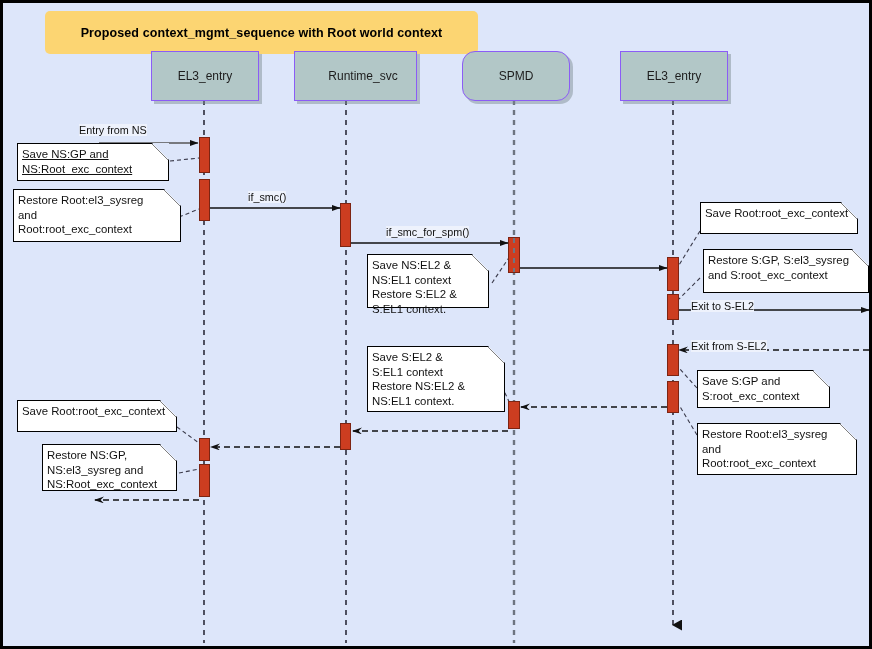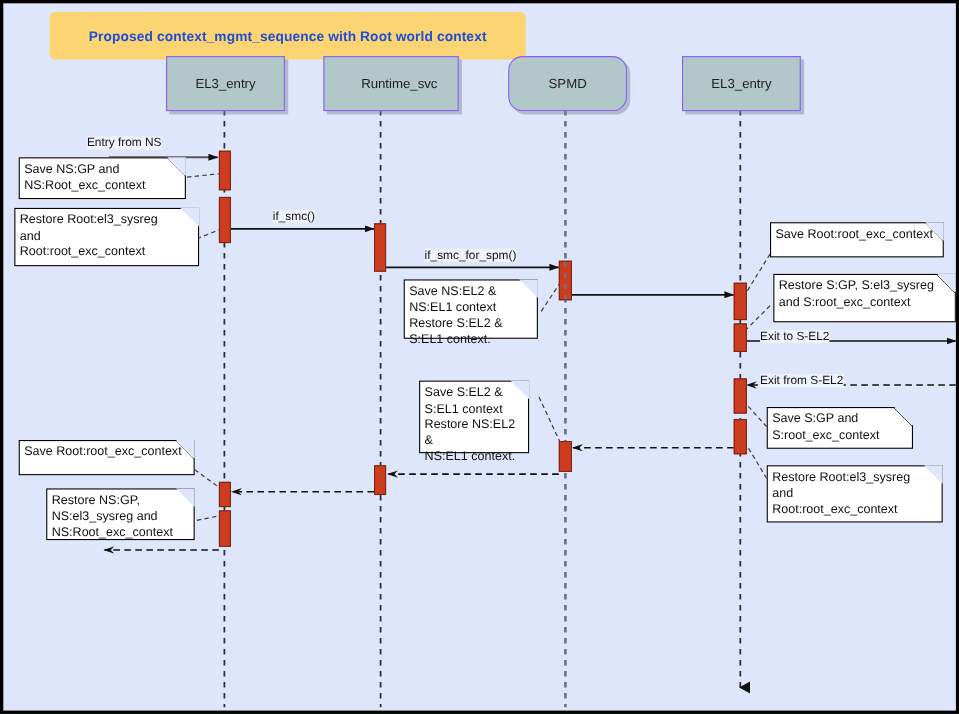--- a/index.html
+++ b/index.html
@@ -10,21 +10,21 @@
     border:3px solid #000;
     box-sizing:border-box;
     overflow:hidden;
   }
   #svg{position:absolute;left:0;top:0;width:872px;height:649px;}
 
   .title-banner{
     position:absolute;left:42px;top:8px;width:433px;height:43px;
     background:#fcd572;border-radius:5px;
     display:flex;align-items:center;justify-content:center;
-    font-size:12.5px;font-weight:bold;color:#1d4ed8;
+    font-size:12.5px;font-weight:bold;color:#000000;
     letter-spacing:.1px;
   }
   .head-box{
     position:absolute;height:48px;
     background:#b2c7c7;border:1px solid #8b5cf6;
     box-shadow:3px 3px 0 rgba(120,135,140,.45);
     display:flex;align-items:center;justify-content:center;
     font-size:12px;color:#1d1d1d;
   }
   .act{
@@ -139,38 +139,38 @@
 
   <div class="act" style="left:196px;top:435px;width:11px;height:23px;"></div>
   <div class="act" style="left:196px;top:461px;width:11px;height:33px;"></div>
 
   <div class="msg-label" style="left:76px;top:121px;">Entry from NS</div>
   <div class="msg-label" style="left:245px;top:188px;">if_smc()</div>
   <div class="msg-label" style="left:383px;top:223px;">if_smc_for_spm()</div>
   <div class="msg-label" style="left:688px;top:297px;">Exit to S-EL2</div>
   <div class="msg-label" style="left:688px;top:337px;">Exit from S-EL2</div>
 
-  <div class="note" style="left:14px;top:140px;width:152px;height:38px;">Save NS:GP and
+  <div class="note" style="left:14px;top:140px;width:152px;height:38px;text-decoration:underline;">Save NS:GP and
 NS:Root_exc_context<div class="foldtri"></div><div style="position: absolute; right: -1px; top: -1px; width: 18px; height: 18px; border-left: none; border-bottom: none; transform: rotate(0deg); pointer-events: none; background: linear-gradient(to left bottom, transparent 49.4%, rgb(0, 0, 0) 49.4%, rgb(0, 0, 0) 51%, transparent 51%) transparent; clip-path: polygon(0px 0px, 100% 100%, 0px 100%);"></div></div>
   <div class="note" style="left:10px;top:186px;width:168px;height:53px;">Restore Root:el3_sysreg
 and
 Root:root_exc_context<div class="foldtri"></div><div style="position: absolute; right: -1px; top: -1px; width: 18px; height: 18px; border-left: none; border-bottom: none; transform: rotate(0deg); pointer-events: none; background: linear-gradient(to left bottom, transparent 49.4%, rgb(0, 0, 0) 49.4%, rgb(0, 0, 0) 51%, transparent 51%) transparent; clip-path: polygon(0px 0px, 100% 100%, 0px 100%);"></div></div>
   <div class="note" style="left:364px;top:251px;width:122px;height:54px;">Save NS:EL2 &amp;
 NS:EL1 context
 Restore S:EL2 &amp;
 S:EL1 context.<div class="foldtri"></div><div style="position: absolute; right: -1px; top: -1px; width: 18px; height: 18px; border-left: none; border-bottom: none; transform: rotate(0deg); pointer-events: none; background: linear-gradient(to left bottom, transparent 49.4%, rgb(0, 0, 0) 49.4%, rgb(0, 0, 0) 51%, transparent 51%) transparent; clip-path: polygon(0px 0px, 100% 100%, 0px 100%);"></div></div>
   <div class="note" style="left:697px;top:199px;width:158px;height:32px;">Save Root:root_exc_context<div class="foldtri"></div><div style="position: absolute; right: -1px; top: -1px; width: 18px; height: 18px; border-left: none; border-bottom: none; transform: rotate(0deg); pointer-events: none; background: linear-gradient(to left bottom, transparent 49.4%, rgb(0, 0, 0) 49.4%, rgb(0, 0, 0) 51%, transparent 51%) transparent; clip-path: polygon(0px 0px, 100% 100%, 0px 100%);"></div></div>
   <div class="note" style="left:700px;top:246px;width:166px;height:44px;">Restore S:GP, S:el3_sysreg
 and S:root_exc_context<div class="foldtri"></div><div style="position: absolute; right: -1px; top: -1px; width: 18px; height: 18px; border-left: none; border-bottom: none; transform: rotate(0deg); pointer-events: none; background: linear-gradient(to left bottom, transparent 49.4%, rgb(0, 0, 0) 49.4%, rgb(0, 0, 0) 51%, transparent 51%) transparent; clip-path: polygon(0px 0px, 100% 100%, 0px 100%);"></div></div>
   <div class="note" style="left:694px;top:367px;width:133px;height:38px;">Save S:GP and
 S:root_exc_context<div class="foldtri"></div><div style="position: absolute; right: -1px; top: -1px; width: 18px; height: 18px; border-left: none; border-bottom: none; transform: rotate(0deg); pointer-events: none; background: linear-gradient(to left bottom, transparent 49.4%, rgb(0, 0, 0) 49.4%, rgb(0, 0, 0) 51%, transparent 51%) transparent; clip-path: polygon(0px 0px, 100% 100%, 0px 100%);"></div></div>
   <div class="note" style="left:694px;top:420px;width:160px;height:52px;">Restore Root:el3_sysreg
 and
 Root:root_exc_context<div class="foldtri"></div><div style="position: absolute; right: -1px; top: -1px; width: 18px; height: 18px; border-left: none; border-bottom: none; transform: rotate(0deg); pointer-events: none; background: linear-gradient(to left bottom, transparent 49.4%, rgb(0, 0, 0) 49.4%, rgb(0, 0, 0) 51%, transparent 51%) transparent; clip-path: polygon(0px 0px, 100% 100%, 0px 100%);"></div></div>
-  <div class="note" style="left:378px;top:343px;width:100px;height:66px;">Save S:EL2 &amp;
+  <div class="note" style="left:364px;top:343px;width:138px;height:66px;">Save S:EL2 &amp;
 S:EL1 context
 Restore NS:EL2 &amp;
 NS:EL1 context.<div class="foldtri"></div><div style="position: absolute; right: -1px; top: -1px; width: 18px; height: 18px; border-left: none; border-bottom: none; transform: rotate(0deg); pointer-events: none; background: linear-gradient(to left bottom, transparent 49.4%, rgb(0, 0, 0) 49.4%, rgb(0, 0, 0) 51%, transparent 51%) transparent; clip-path: polygon(0px 0px, 100% 100%, 0px 100%);"></div></div>
   <div class="note" style="left:14px;top:397px;width:160px;height:32px;">Save Root:root_exc_context<div class="foldtri"></div><div style="position: absolute; right: -1px; top: -1px; width: 18px; height: 18px; border-left: none; border-bottom: none; transform: rotate(0deg); pointer-events: none; background: linear-gradient(to left bottom, transparent 49.4%, rgb(0, 0, 0) 49.4%, rgb(0, 0, 0) 51%, transparent 51%) transparent; clip-path: polygon(0px 0px, 100% 100%, 0px 100%);"></div></div>
   <div class="note" style="left:39px;top:441px;width:135px;height:47px;">Restore NS:GP,
 NS:el3_sysreg and
 NS:Root_exc_context<div class="foldtri"></div><div style="position: absolute; right: -1px; top: -1px; width: 18px; height: 18px; border-left: none; border-bottom: none; transform: rotate(0deg); pointer-events: none; background: linear-gradient(to left bottom, transparent 49.4%, rgb(0, 0, 0) 49.4%, rgb(0, 0, 0) 51%, transparent 51%) transparent; clip-path: polygon(0px 0px, 100% 100%, 0px 100%);"></div></div>
 
 </div>
 

